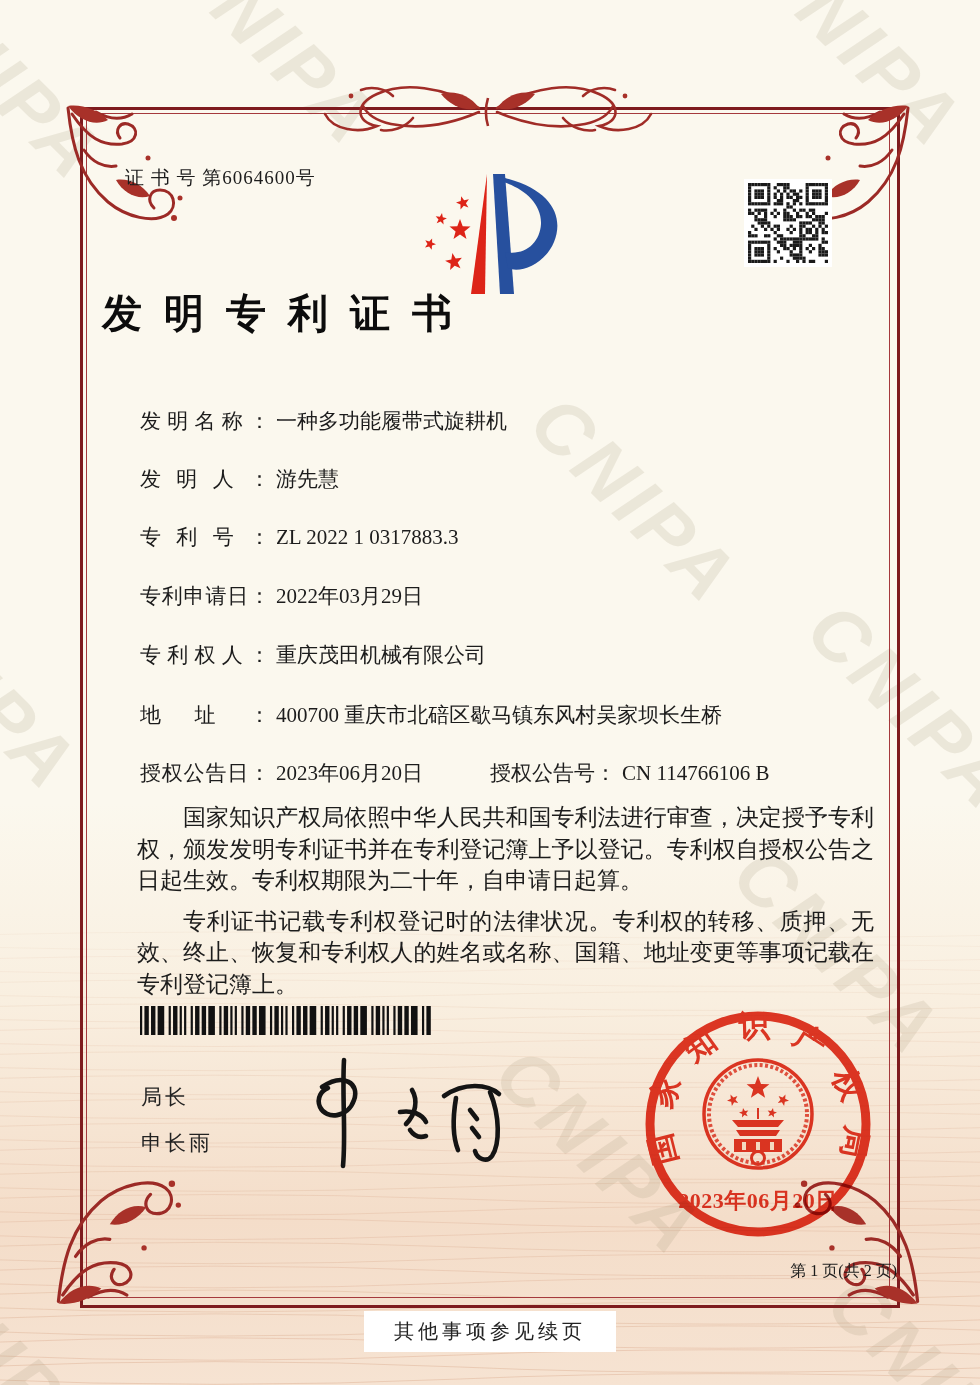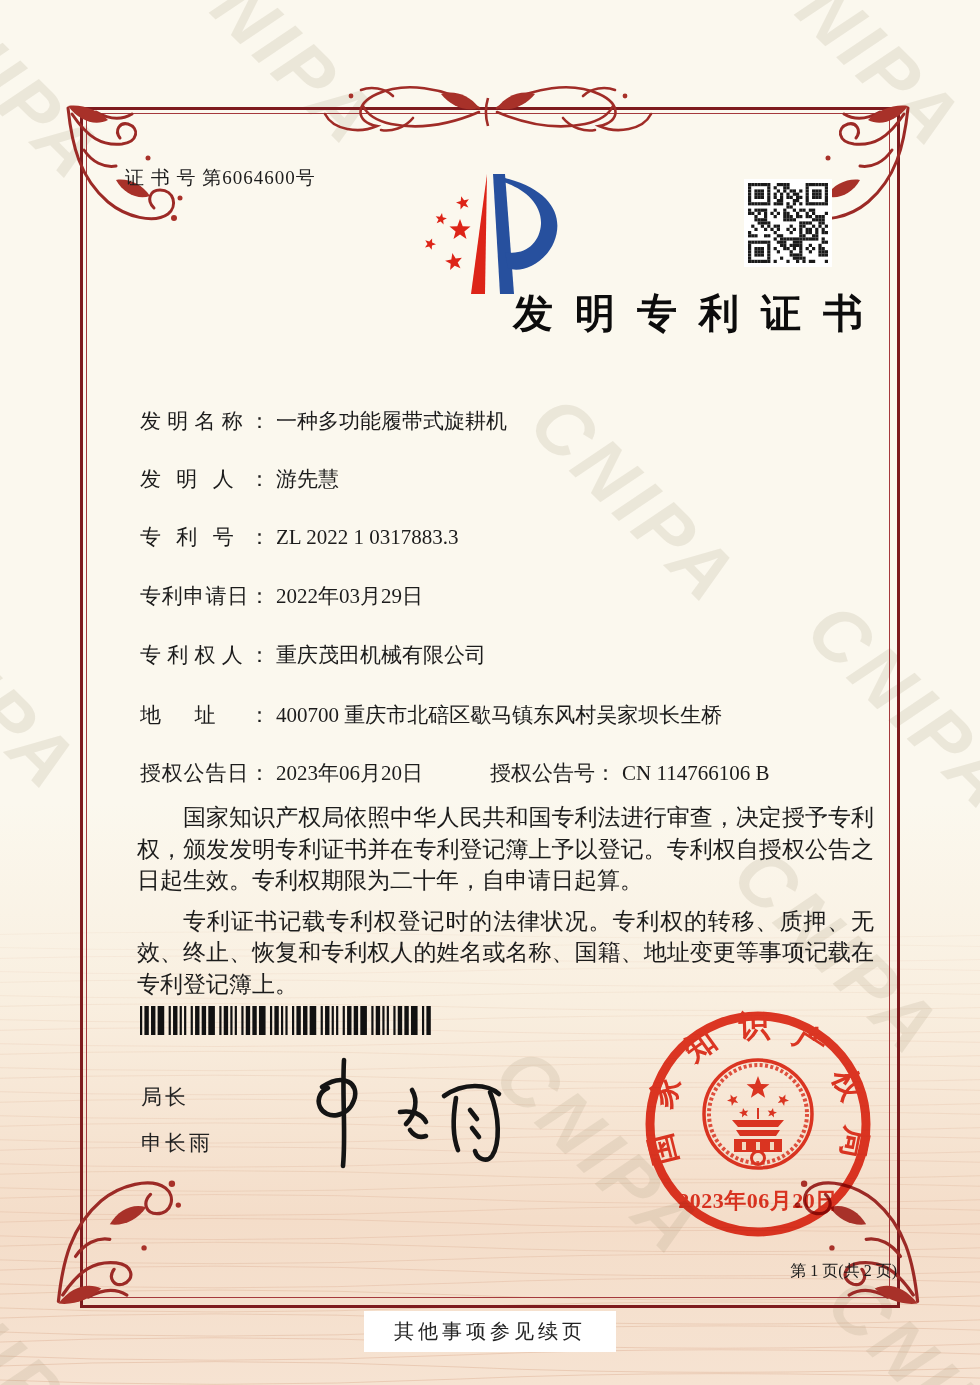--- a/index.html
+++ b/index.html
@@ -17,22 +17,22 @@
     white-space:nowrap;pointer-events:none;
   }
   .frame-outer{position:absolute;left:80px;top:107px;width:814px;height:1195px;border:3px solid #7e1b1e;z-index:2;}
   .frame-inner{position:absolute;left:86px;top:113px;width:802px;height:1183px;border:1px solid #a5393c;z-index:2;}
   .corner{position:absolute;z-index:3;}
   .top-orn{position:absolute;left:293px;top:78px;z-index:3;}
   .cert-no{position:absolute;left:125px;top:165px;font-size:19px;letter-spacing:1px;z-index:4;}
   .logo{position:absolute;left:408px;top:166px;z-index:4;}
   .qr{position:absolute;left:744px;top:179px;width:88px;height:88px;background:#fff;z-index:4;}
   .title{
-    position:absolute;left:68px;top:286px;width:817px;text-align:right;z-index:4;
-    font-size:40px;font-weight:700;letter-spacing:22px;padding-left:4px;box-sizing:border-box;color:#0c0c0c;
+    position:absolute;left:80px;top:286px;width:817px;text-align:left;z-index:4;
+    font-size:40px;font-weight:700;letter-spacing:22px;padding-left:22px;box-sizing:border-box;color:#0c0c0c;
   }
   .row{position:absolute;left:140px;width:734px;font-size:21px;line-height:30px;z-index:4;white-space:nowrap;}
   .flabel{display:inline-block;width:130px;text-align:justify;text-align-last:justify;vertical-align:top;}
   .fvalue{margin-left:6px;}
   .grant2{position:absolute;left:350px;top:0;}
   .grant2 .flabel{width:126px;}
   .paras{position:absolute;left:137px;top:804px;width:737px;z-index:4;font-size:23px;line-height:31.5px;text-align:justify;font-family:Liberation Mono, monospace;}
   .paras p{margin:0 0 9px 0;text-indent:2em;}
   .barcode{position:absolute;left:140px;top:1006px;z-index:4;}
   .signer-title{position:absolute;left:141px;top:1083px;z-index:4;font-family:"Liberation Sans","DejaVu Sans",sans-serif;font-size:21px;letter-spacing:3px;color:#222;}

